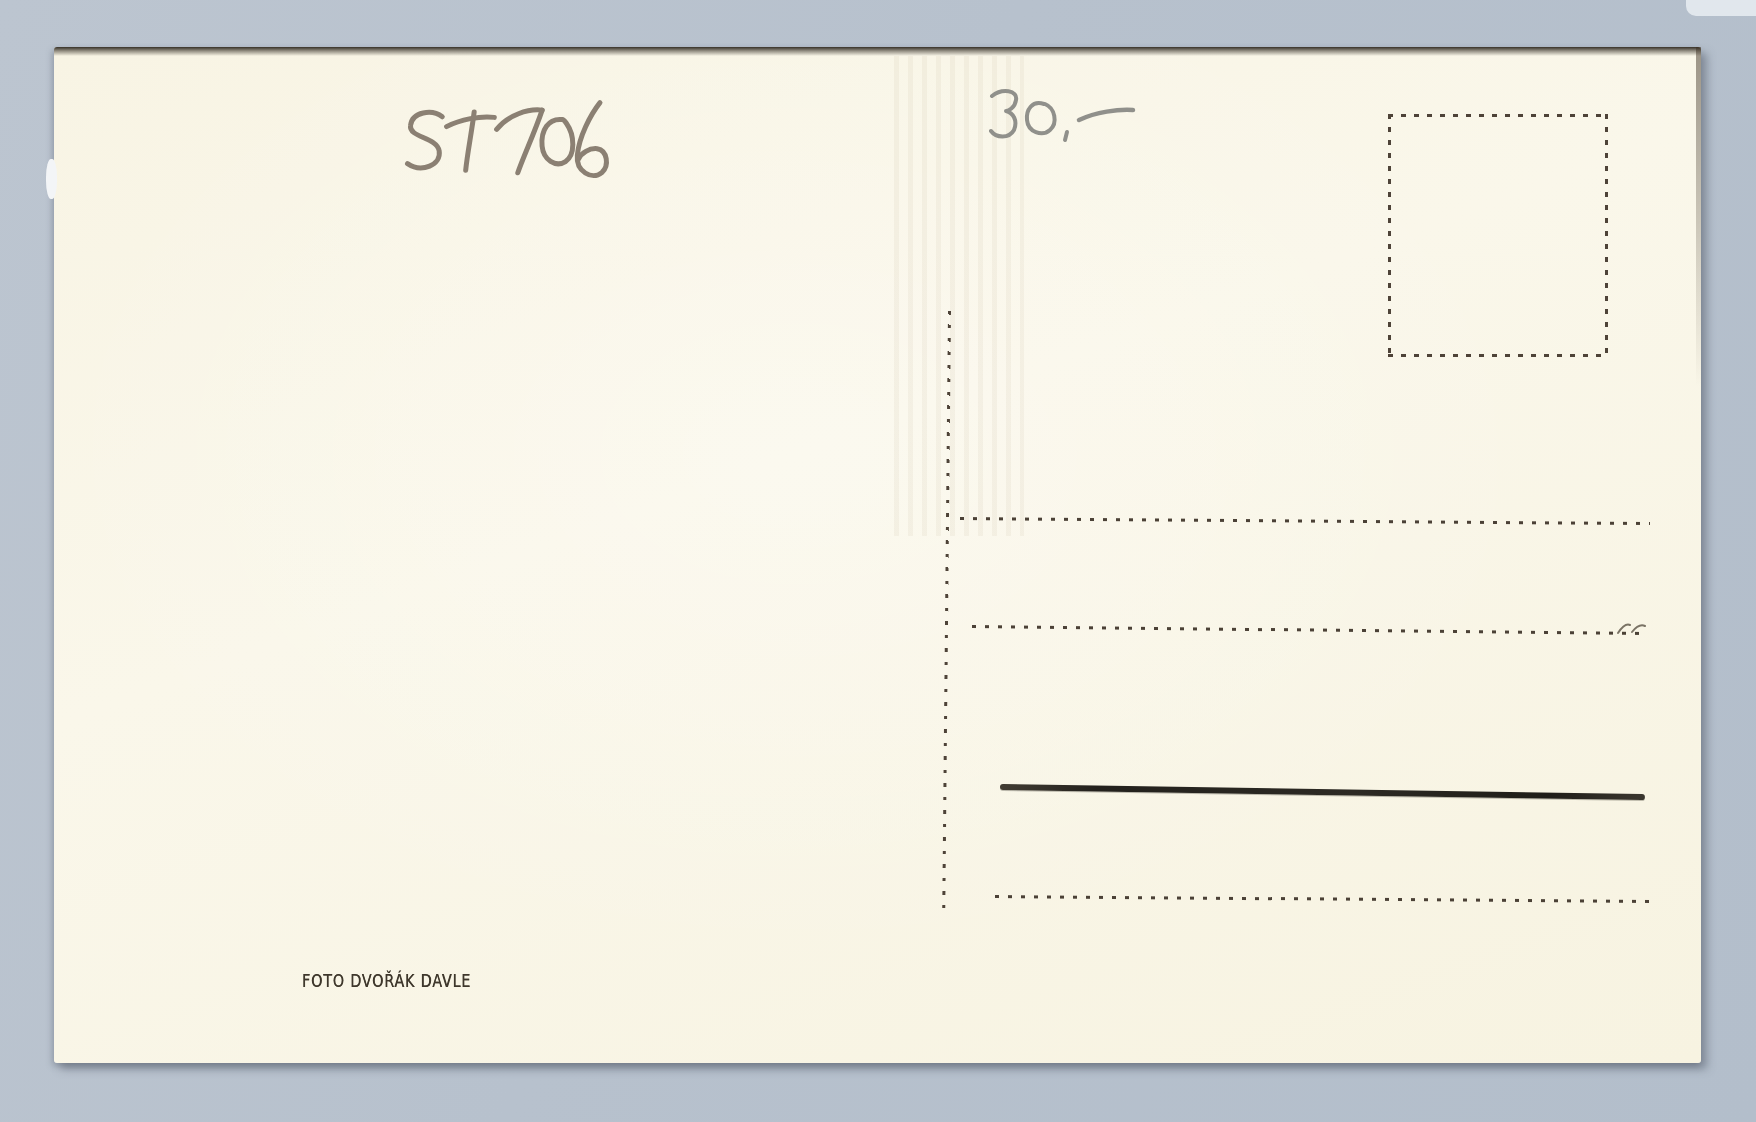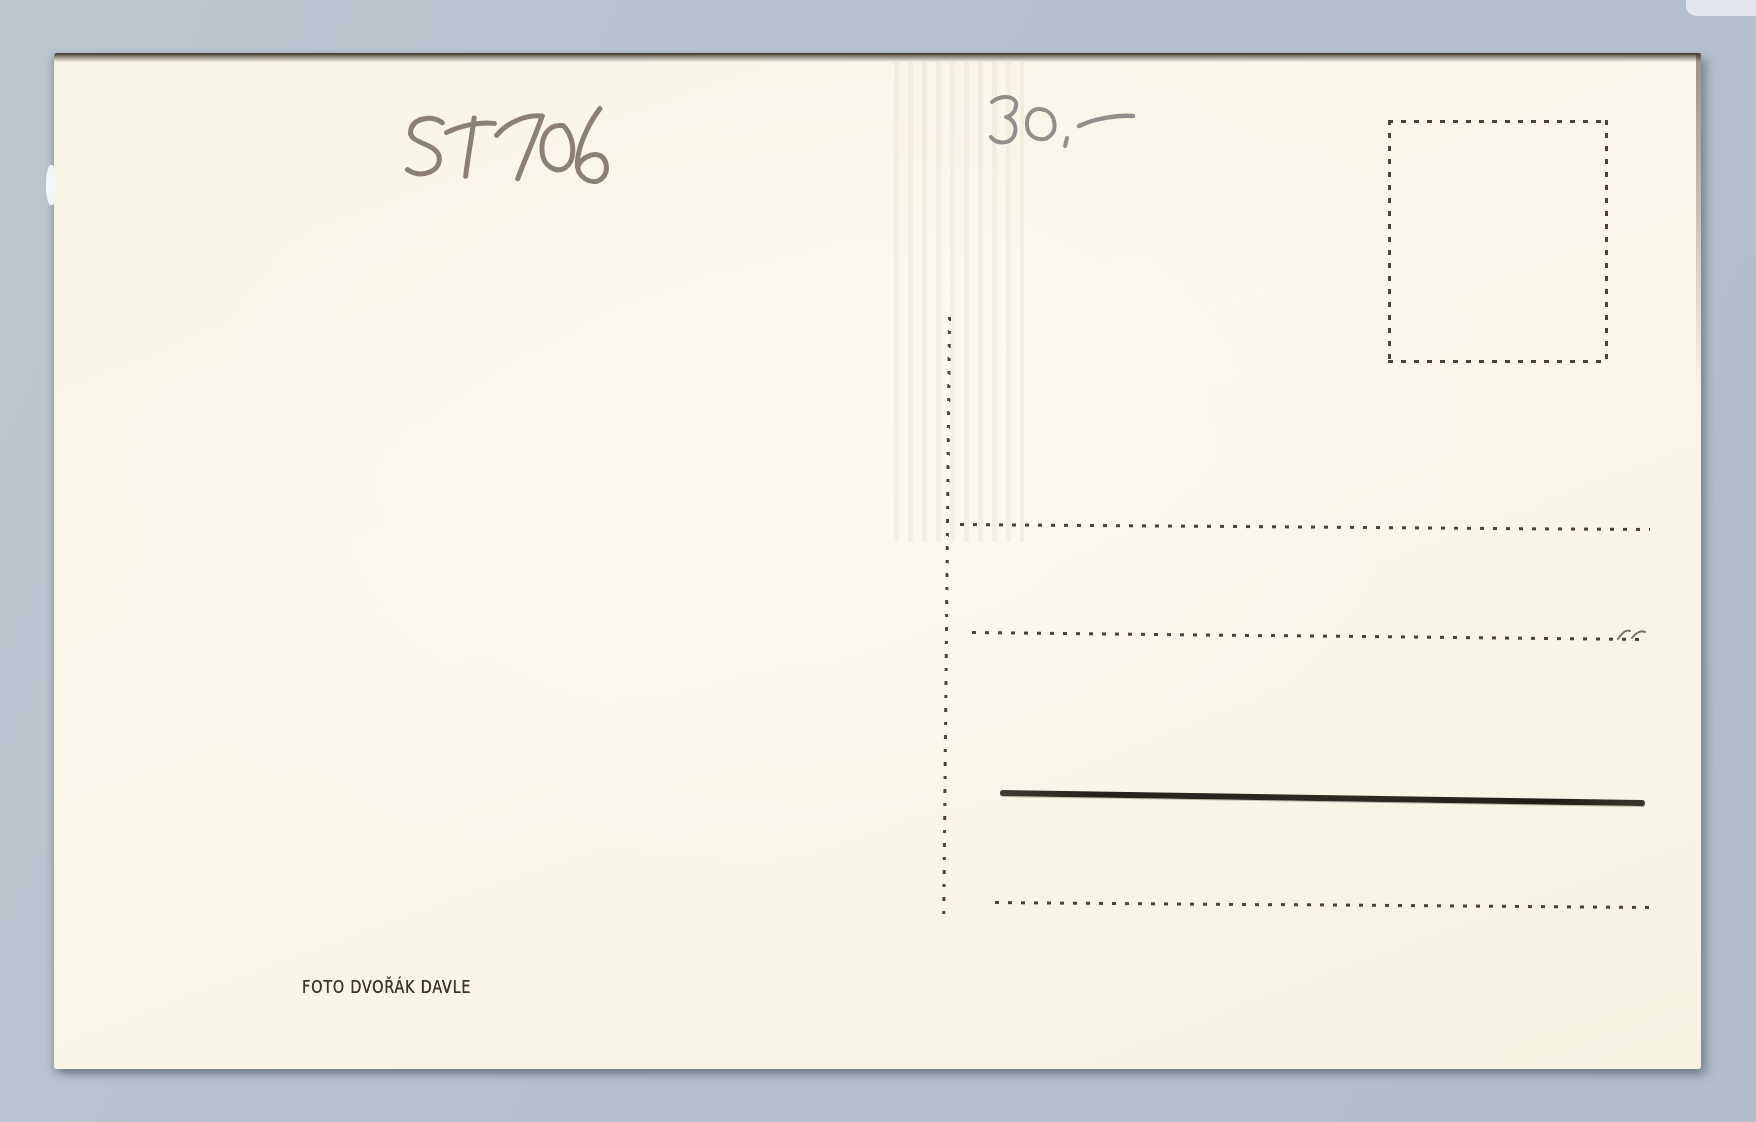--- a/index.html
+++ b/index.html
@@ -18,21 +18,21 @@
   }
   .bg-topright-patch {
     position: absolute;
     left: 1686px; top: 0; width: 70px; height: 16px;
     background: #e9edf2;
     border-radius: 0 0 0 10px;
     opacity: .85;
   }
   .postcard {
     position: absolute;
-    left: 54px; top: 53px;
+    left: 54px; top: 47px;
     width: 1647px; height: 1016px;
     background:
       radial-gradient(ellipse at 45% 40%, rgba(255,255,255,0.25), rgba(255,255,255,0) 60%),
       linear-gradient(160deg, #f8f4e4 0%, #faf7ea 42%, #f7f3e1 100%);
     box-shadow: 6px 6px 9px rgba(84,92,106,0.5), -2px 3px 6px rgba(84,92,106,0.35);
     border-radius: 3px;
   }
   .card-top-edge {
     position: absolute;
     left: 0; top: 0; right: 0; height: 9px;

